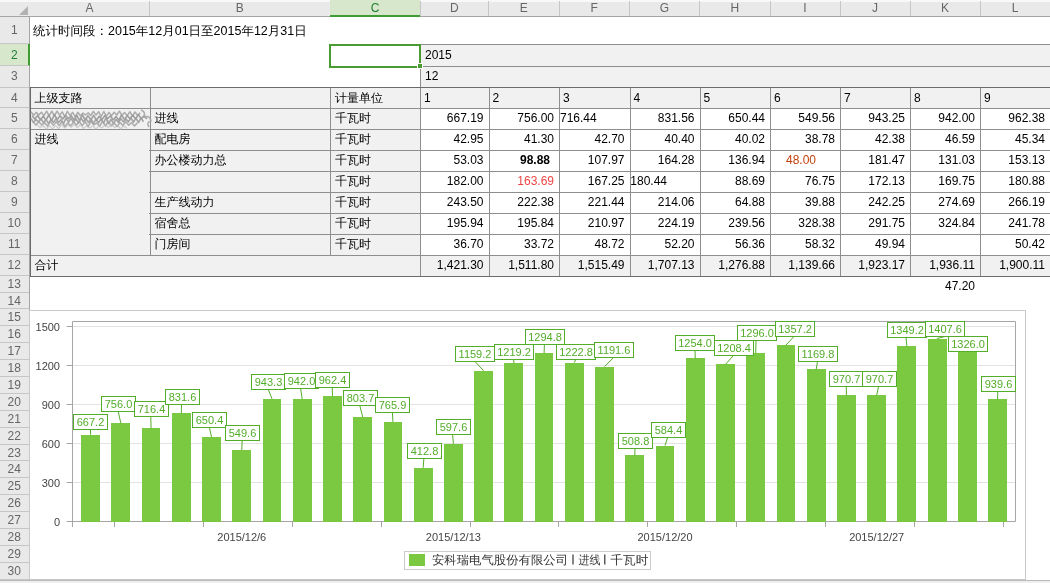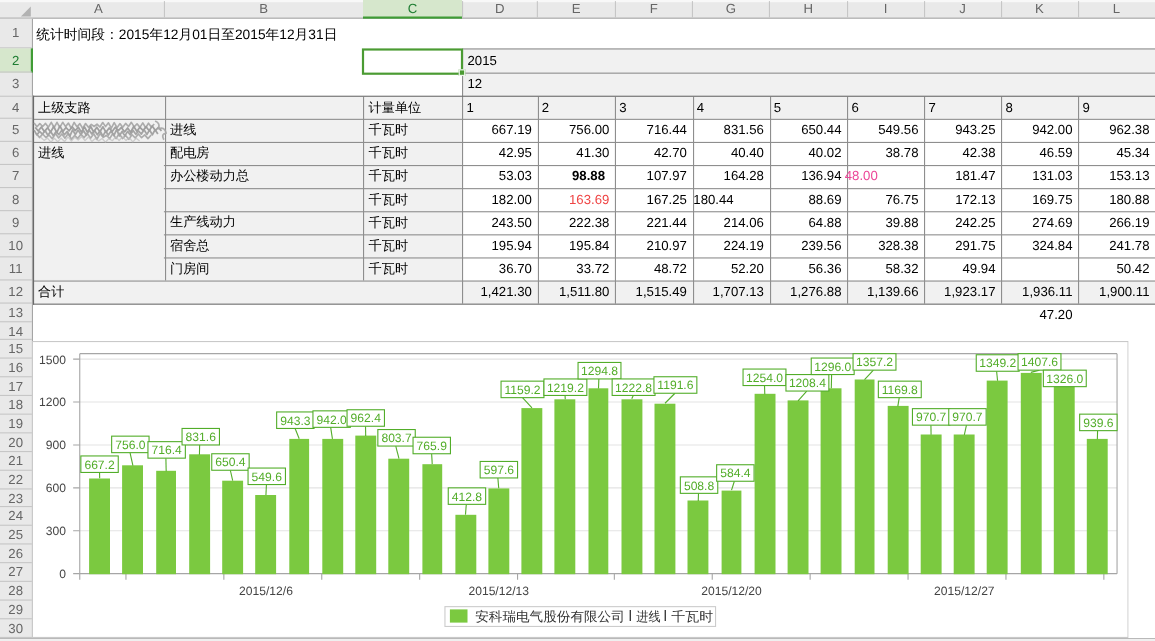--- a/index.html
+++ b/index.html
@@ -142,21 +142,21 @@
 <div class="cell" style="left:630.5px;top:88.5px;width:68.0px;height:18.9px;line-height:18.9px;padding-left:3px;text-align:left;color:#000;">4</div>
 <div class="cell" style="left:700.5px;top:88.5px;width:68.5px;height:18.9px;line-height:18.9px;padding-left:3px;text-align:left;color:#000;">5</div>
 <div class="cell" style="left:771.0px;top:88.5px;width:68.0px;height:18.9px;line-height:18.9px;padding-left:3px;text-align:left;color:#000;">6</div>
 <div class="cell" style="left:841.0px;top:88.5px;width:68.0px;height:18.9px;line-height:18.9px;padding-left:3px;text-align:left;color:#000;">7</div>
 <div class="cell" style="left:911.0px;top:88.5px;width:68.0px;height:18.9px;line-height:18.9px;padding-left:3px;text-align:left;color:#000;">8</div>
 <div class="cell" style="left:981.0px;top:88.5px;width:68.0px;height:18.9px;line-height:18.9px;padding-left:3px;text-align:left;color:#000;">9</div>
 <div class="cell" style="left:150.5px;top:109.4px;width:178.5px;height:18.9px;line-height:18.9px;padding-left:4px;text-align:left;color:#000;">进线</div>
 <div class="cell" style="left:331.0px;top:109.4px;width:88.0px;height:18.9px;line-height:18.9px;padding-left:4px;text-align:left;color:#000;">千瓦时</div>
 <div class="cell" style="left:421.0px;top:109.4px;width:66.5px;height:18.9px;line-height:18.9px;padding-right:4px;text-align:right;color:#000;">667.19</div>
 <div class="cell" style="left:489.5px;top:109.4px;width:68.5px;height:18.9px;line-height:18.9px;padding-right:4px;text-align:right;color:#000;">756.00</div>
-<div class="cell" style="left:560.0px;top:109.4px;width:68.5px;height:32px;line-height:18.9px;padding-right:4px;text-align:right;color:#000;">716.44</div>
+<div class="cell" style="left:560.0px;top:109.4px;width:68.5px;height:32px;line-height:18.9px;padding-right:4px;text-align:left;color:#000;">716.44</div>
 <div class="cell" style="left:630.5px;top:109.4px;width:68.0px;height:18.9px;line-height:18.9px;padding-right:4px;text-align:right;color:#000;">831.56</div>
 <div class="cell" style="left:700.5px;top:109.4px;width:68.5px;height:18.9px;line-height:18.9px;padding-right:4px;text-align:right;color:#000;">650.44</div>
 <div class="cell" style="left:771.0px;top:109.4px;width:68.0px;height:18.9px;line-height:18.9px;padding-right:4px;text-align:right;color:#000;">549.56</div>
 <div class="cell" style="left:841.0px;top:109.4px;width:68.0px;height:18.9px;line-height:18.9px;padding-right:4px;text-align:right;color:#000;">943.25</div>
 <div class="cell" style="left:911.0px;top:109.4px;width:68.0px;height:18.9px;line-height:18.9px;padding-right:4px;text-align:right;color:#000;">942.00</div>
 <div class="cell" style="left:981.0px;top:109.4px;width:68.0px;height:18.9px;line-height:18.9px;padding-right:4px;text-align:right;color:#000;">962.38</div>
 <div class="cell" style="left:150.5px;top:130.3px;width:178.5px;height:18.9px;line-height:18.9px;padding-left:4px;text-align:left;color:#000;">配电房</div>
 <div class="cell" style="left:331.0px;top:130.3px;width:88.0px;height:18.9px;line-height:18.9px;padding-left:4px;text-align:left;color:#000;">千瓦时</div>
 <div class="cell" style="left:421.0px;top:130.3px;width:66.5px;height:18.9px;line-height:18.9px;padding-right:4px;text-align:right;color:#000;">42.95</div>
 <div class="cell" style="left:489.5px;top:130.3px;width:68.5px;height:18.9px;line-height:18.9px;padding-right:4px;text-align:right;color:#000;">41.30</div>
@@ -167,35 +167,35 @@
 <div class="cell" style="left:841.0px;top:130.3px;width:68.0px;height:18.9px;line-height:18.9px;padding-right:4px;text-align:right;color:#000;">42.38</div>
 <div class="cell" style="left:911.0px;top:130.3px;width:68.0px;height:18.9px;line-height:18.9px;padding-right:4px;text-align:right;color:#000;">46.59</div>
 <div class="cell" style="left:981.0px;top:130.3px;width:68.0px;height:18.9px;line-height:18.9px;padding-right:4px;text-align:right;color:#000;">45.34</div>
 <div class="cell" style="left:150.5px;top:151.2px;width:178.5px;height:18.9px;line-height:18.9px;padding-left:4px;text-align:left;color:#000;">办公楼动力总</div>
 <div class="cell" style="left:331.0px;top:151.2px;width:88.0px;height:18.9px;line-height:18.9px;padding-left:4px;text-align:left;color:#000;">千瓦时</div>
 <div class="cell" style="left:421.0px;top:151.2px;width:66.5px;height:18.9px;line-height:18.9px;padding-right:4px;text-align:right;color:#000;">53.03</div>
 <div class="cell" style="left:489.5px;top:151.2px;width:68.5px;height:18.9px;line-height:18.9px;padding-right:8px;text-align:right;color:#000;font-weight:bold;">98.88</div>
 <div class="cell" style="left:560.0px;top:151.2px;width:68.5px;height:18.9px;line-height:18.9px;padding-right:4px;text-align:right;color:#000;">107.97</div>
 <div class="cell" style="left:630.5px;top:151.2px;width:68.0px;height:18.9px;line-height:18.9px;padding-right:4px;text-align:right;color:#000;">164.28</div>
 <div class="cell" style="left:700.5px;top:151.2px;width:68.5px;height:18.9px;line-height:18.9px;padding-right:4px;text-align:right;color:#000;">136.94</div>
-<div class="cell" style="left:734px;top:151.2px;width:68.0px;height:18.9px;line-height:18.9px;padding-right:4px;text-align:right;color:#ec4899;">48.00</div>
+<div class="cell" style="left:752px;top:151.2px;width:68.0px;height:18.9px;line-height:18.9px;padding-right:4px;text-align:right;color:#c2410c;">48.00</div>
 <div class="cell" style="left:841.0px;top:151.2px;width:68.0px;height:18.9px;line-height:18.9px;padding-right:4px;text-align:right;color:#000;">181.47</div>
 <div class="cell" style="left:911.0px;top:151.2px;width:68.0px;height:18.9px;line-height:18.9px;padding-right:4px;text-align:right;color:#000;">131.03</div>
 <div class="cell" style="left:981.0px;top:151.2px;width:68.0px;height:18.9px;line-height:18.9px;padding-right:4px;text-align:right;color:#000;">153.13</div>
 <div class="cell" style="left:331.0px;top:172.1px;width:88.0px;height:18.9px;line-height:18.9px;padding-left:4px;text-align:left;color:#000;">千瓦时</div>
 <div class="cell" style="left:421.0px;top:172.1px;width:66.5px;height:18.9px;line-height:18.9px;padding-right:4px;text-align:right;color:#000;">182.00</div>
 <div class="cell" style="left:489.5px;top:172.1px;width:68.5px;height:18.9px;line-height:18.9px;padding-right:4px;text-align:right;color:#ef4444;">163.69</div>
 <div class="cell" style="left:560.0px;top:172.1px;width:68.5px;height:18.9px;line-height:18.9px;padding-right:4px;text-align:right;color:#000;">167.25</div>
 <div class="cell" style="left:603px;top:172.1px;width:68.0px;height:18.9px;line-height:18.9px;padding-right:4px;text-align:right;color:#000;">180.44</div>
 <div class="cell" style="left:700.5px;top:172.1px;width:68.5px;height:18.9px;line-height:18.9px;padding-right:4px;text-align:right;color:#000;">88.69</div>
 <div class="cell" style="left:771.0px;top:172.1px;width:68.0px;height:18.9px;line-height:18.9px;padding-right:4px;text-align:right;color:#000;">76.75</div>
 <div class="cell" style="left:841.0px;top:172.1px;width:68.0px;height:18.9px;line-height:18.9px;padding-right:4px;text-align:right;color:#000;">172.13</div>
 <div class="cell" style="left:911.0px;top:172.1px;width:68.0px;height:18.9px;line-height:18.9px;padding-right:4px;text-align:right;color:#000;">169.75</div>
 <div class="cell" style="left:981.0px;top:172.1px;width:68.0px;height:18.9px;line-height:18.9px;padding-right:4px;text-align:right;color:#000;">180.88</div>
-<div class="cell" style="left:150.5px;top:193.0px;width:178.5px;height:18.9px;line-height:18.9px;padding-left:4px;text-align:left;color:#000;font-family:Liberation Mono, monospace;">生产线动力</div>
+<div class="cell" style="left:150.5px;top:193.0px;width:178.5px;height:18.9px;line-height:18.9px;padding-left:4px;text-align:left;color:#000;">生产线动力</div>
 <div class="cell" style="left:331.0px;top:193.0px;width:88.0px;height:18.9px;line-height:18.9px;padding-left:4px;text-align:left;color:#000;">千瓦时</div>
 <div class="cell" style="left:421.0px;top:193.0px;width:66.5px;height:18.9px;line-height:18.9px;padding-right:4px;text-align:right;color:#000;">243.50</div>
 <div class="cell" style="left:489.5px;top:193.0px;width:68.5px;height:18.9px;line-height:18.9px;padding-right:4px;text-align:right;color:#000;">222.38</div>
 <div class="cell" style="left:560.0px;top:193.0px;width:68.5px;height:18.9px;line-height:18.9px;padding-right:4px;text-align:right;color:#000;">221.44</div>
 <div class="cell" style="left:630.5px;top:193.0px;width:68.0px;height:18.9px;line-height:18.9px;padding-right:4px;text-align:right;color:#000;">214.06</div>
 <div class="cell" style="left:700.5px;top:193.0px;width:68.5px;height:18.9px;line-height:18.9px;padding-right:4px;text-align:right;color:#000;">64.88</div>
 <div class="cell" style="left:771.0px;top:193.0px;width:68.0px;height:18.9px;line-height:18.9px;padding-right:4px;text-align:right;color:#000;">39.88</div>
 <div class="cell" style="left:841.0px;top:193.0px;width:68.0px;height:18.9px;line-height:18.9px;padding-right:4px;text-align:right;color:#000;">242.25</div>
 <div class="cell" style="left:911.0px;top:193.0px;width:68.0px;height:18.9px;line-height:18.9px;padding-right:4px;text-align:right;color:#000;">274.69</div>
 <div class="cell" style="left:981.0px;top:193.0px;width:68.0px;height:18.9px;line-height:18.9px;padding-right:4px;text-align:right;color:#000;">266.19</div>

